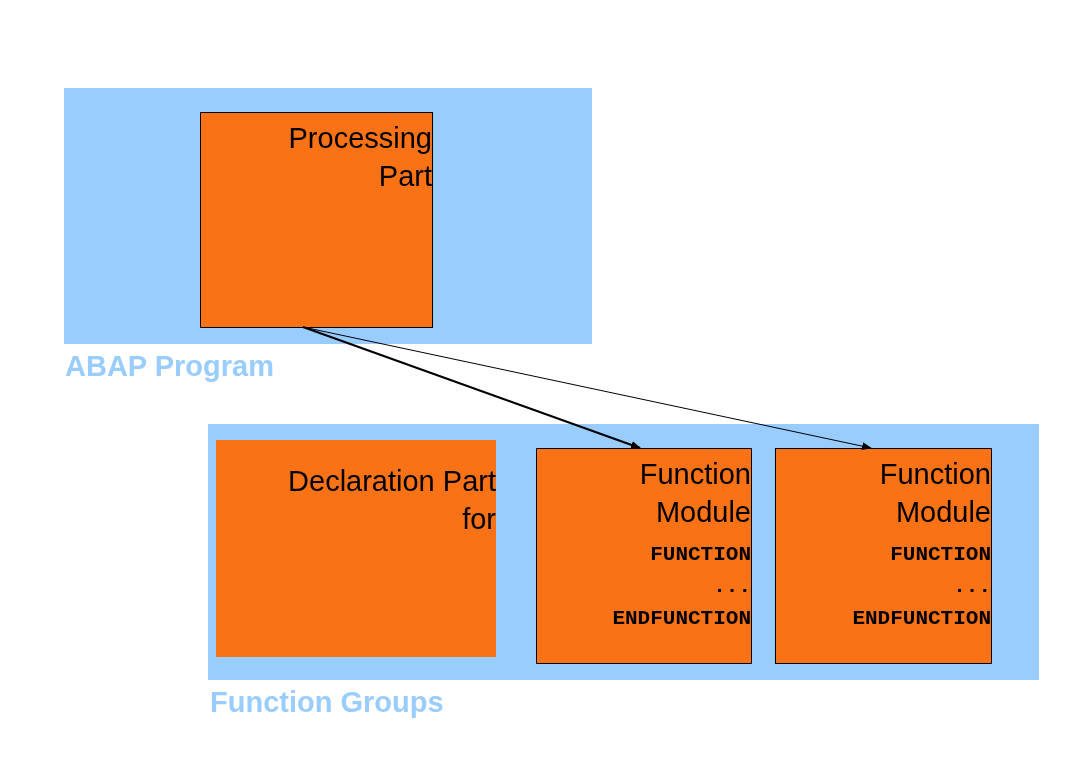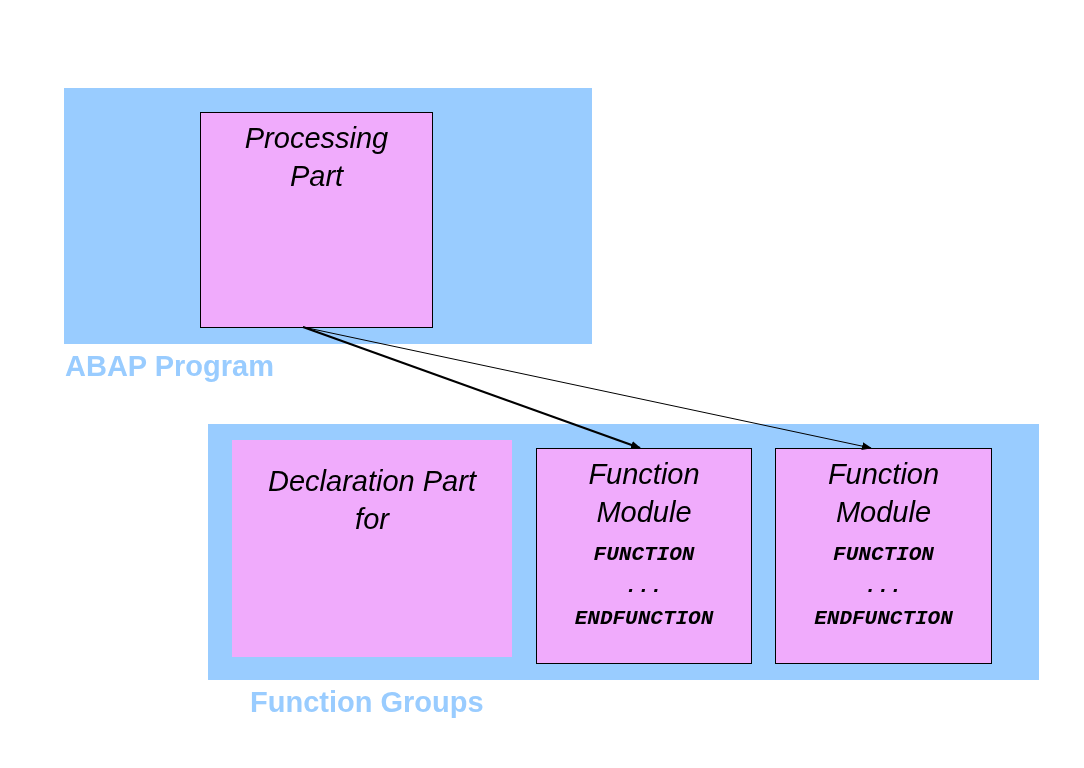--- a/index.html
+++ b/index.html
@@ -1,39 +1,39 @@
 <!DOCTYPE html>
 <html><head>
 <meta charset="utf-8">
 <style>
   html, body { margin:0; padding:0; }
   body { width:1084px; height:768px; background:#ffffff; position:relative; overflow:hidden;
          font-family:"Liberation Sans", sans-serif; }
   .region { position:absolute; background:#99ccff; }
-  .box { position:absolute; background:#f0abfc; border:1px solid #000; box-sizing:border-box; text-align:center; color:#000;font-style:italic; }
+  .box { position:absolute; background:#f97316; border:1px solid #000; box-sizing:border-box; text-align:right; color:#000; }
   .title { font-family:"Liberation Sans", sans-serif; font-size:29px; line-height:38px; }
   .code { font-family:"Liberation Mono", monospace; font-weight:bold; font-size:21px; line-height:32px; white-space:pre; }
   .label { position:absolute; color:#99ccff; font-weight:bold; font-size:29px; font-family:Liberation Sans, sans-serif; }
   svg.arrows { position:absolute; left:0; top:0; }
 </style>
 </head>
 <body>
 
 <div class="region" style="left:64px; top:88px; width:528px; height:256px;"></div>
 <div class="label" style="left:65px; top:350px;">ABAP Program</div>
 
 <div class="box" style="left:200px; top:112px; width:233px; height:216px; padding-top:6px;">
   <div class="title">Processing</div>
   <div class="title">Part</div>
 </div>
 
 <div class="region" style="left:208px; top:424px; width:831px; height:256px;"></div>
-<div class="label" style="left:210px; top:686px;margin-left:40px;">Function Groups</div>
+<div class="label" style="left:210px; top:686px;">Function Groups</div>
 
-<div class="box" style="left:232px; top:440px; width:280px; height:217px; border:none; padding-top:22px;">
+<div class="box" style="left:216px; top:440px; width:280px; height:217px; border:none; padding-top:22px;">
   <div class="title">Declaration Part</div>
   <div class="title">for</div>
 </div>
 
 <div class="box" style="left:536px; top:448px; width:216px; height:216px; padding-top:6px;">
   <div class="title">Function</div>
   <div class="title">Module</div>
   <div class="code" style="margin-top:8px;">FUNCTION</div>
   <div class="code">...</div>
   <div class="code">ENDFUNCTION</div>

